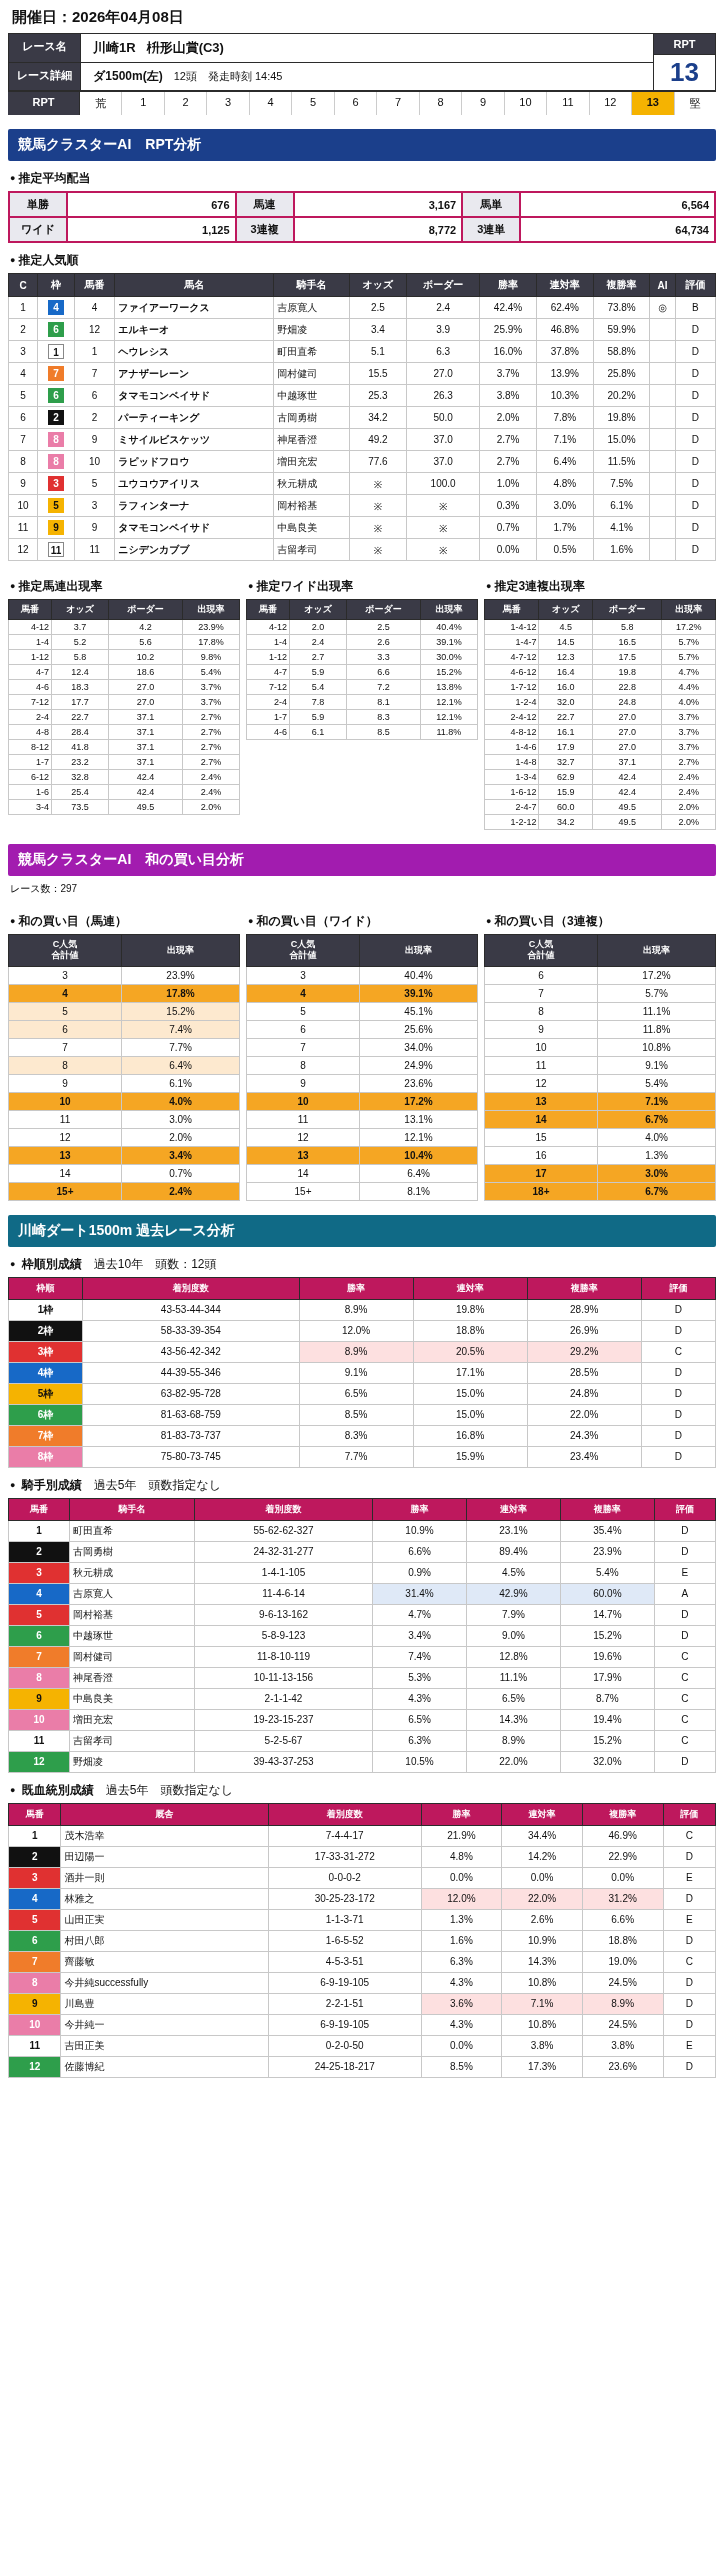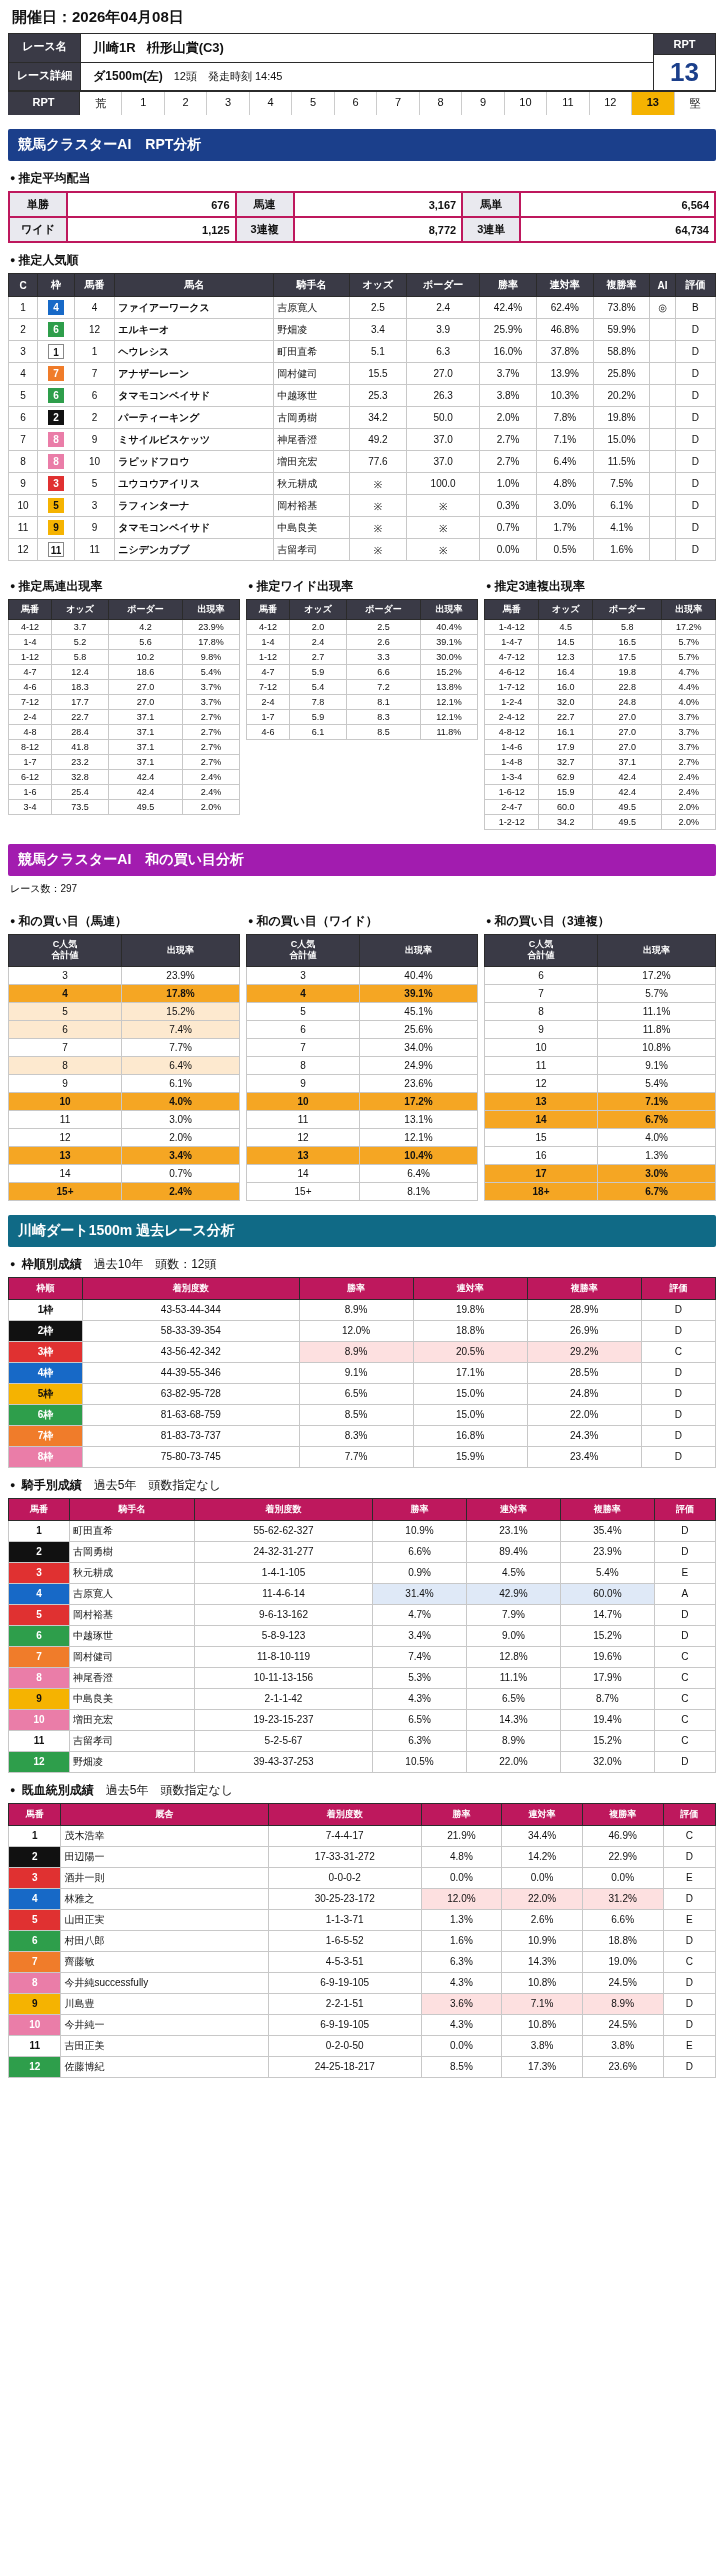--- a/index.html
+++ b/index.html
@@ -99,21 +99,21 @@
   .triple { display: flex; gap: 6px; margin-top: 8px; }
   .triple > div { flex: 1 1 0; min-width: 0; }
   .mini-tbl th {
     background: #3a3a46; color: #fff; font-size: 9px; font-weight: bold;
     padding: 3px 1px; border: 1px solid #2b2b2b; white-space: nowrap;
   }
   .mini-tbl td {
     border: 1px solid #c8c8c8; font-size: 9px; padding: 2px 2px; text-align: center;
     white-space: nowrap;
   }
-  .mini-tbl td.f { text-align: center; border-radius: 6px; }
+  .mini-tbl td.f { text-align: right; border-radius: 6px; }
 
   
   .buy-tbl th {
     background: #3a3a46; color: #fff; font-size: 9px; font-weight: bold;
     padding: 4px 2px; border: 1px solid #2b2b2b; line-height: 1.25;
   }
   .buy-tbl td {
     border: 1px solid #c8c8c8; font-size: 10px; padding: 3px 2px; text-align: center;
   }
   .hl-orange { background: #f5a623; font-weight: bold; }

